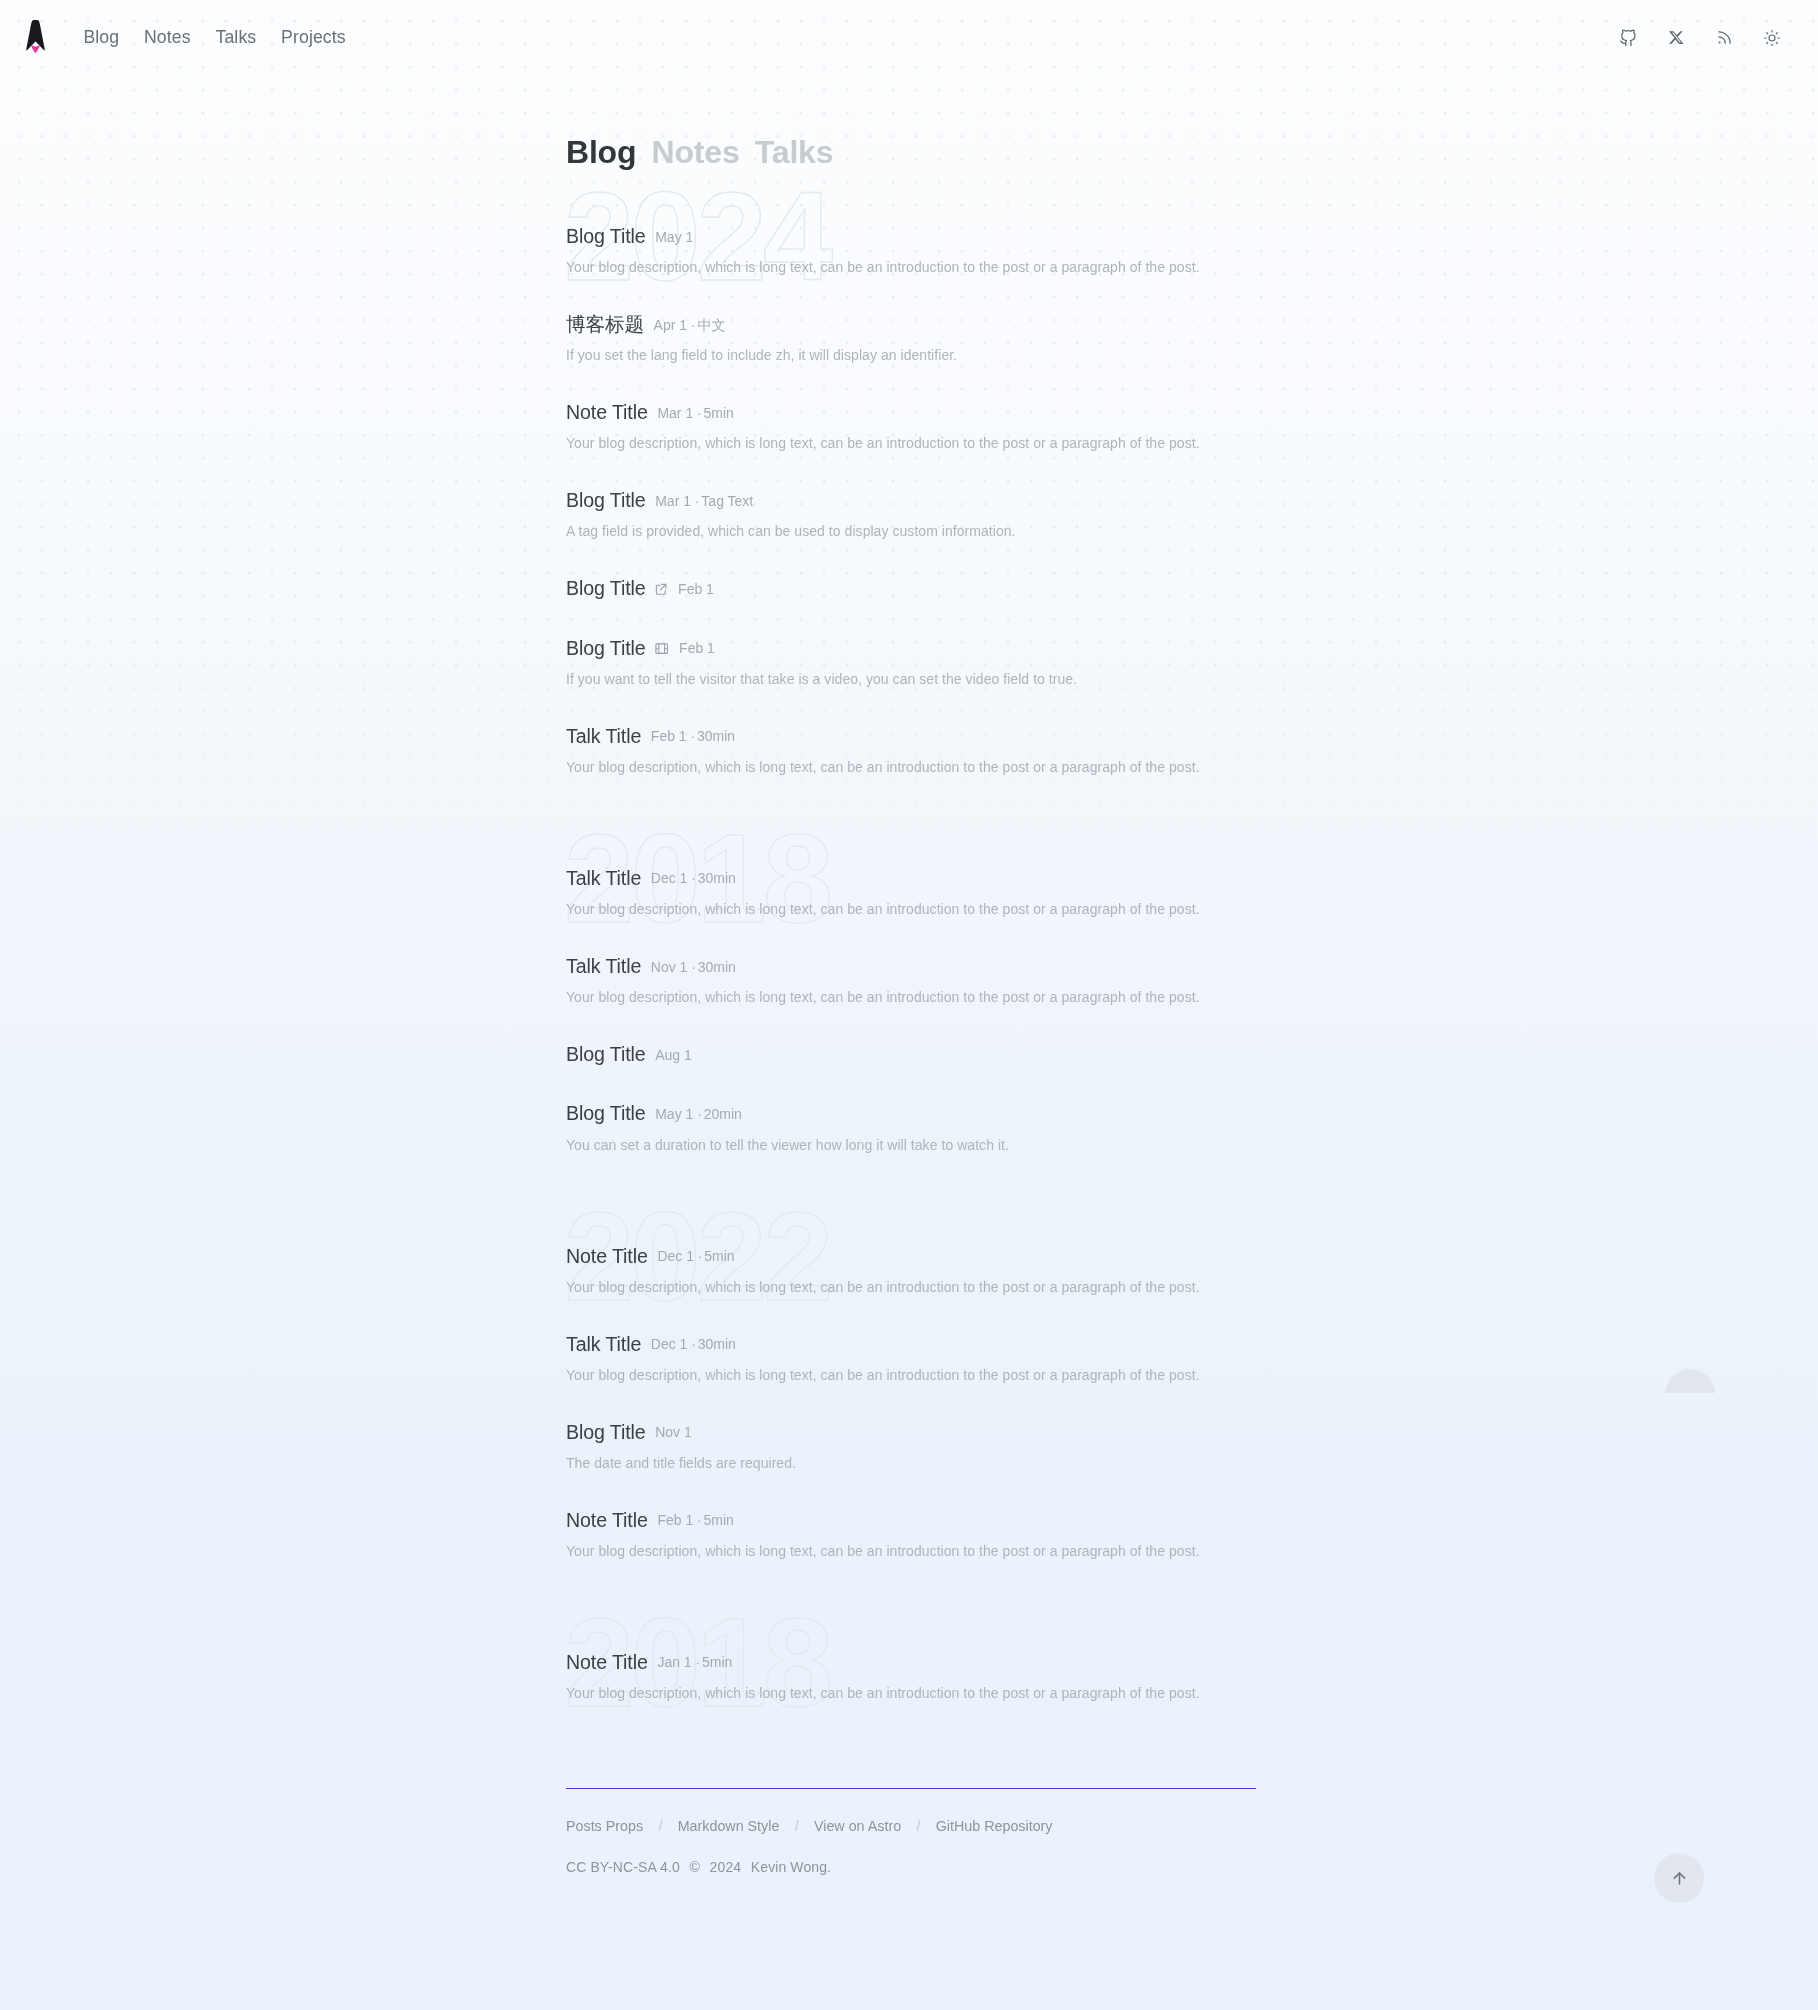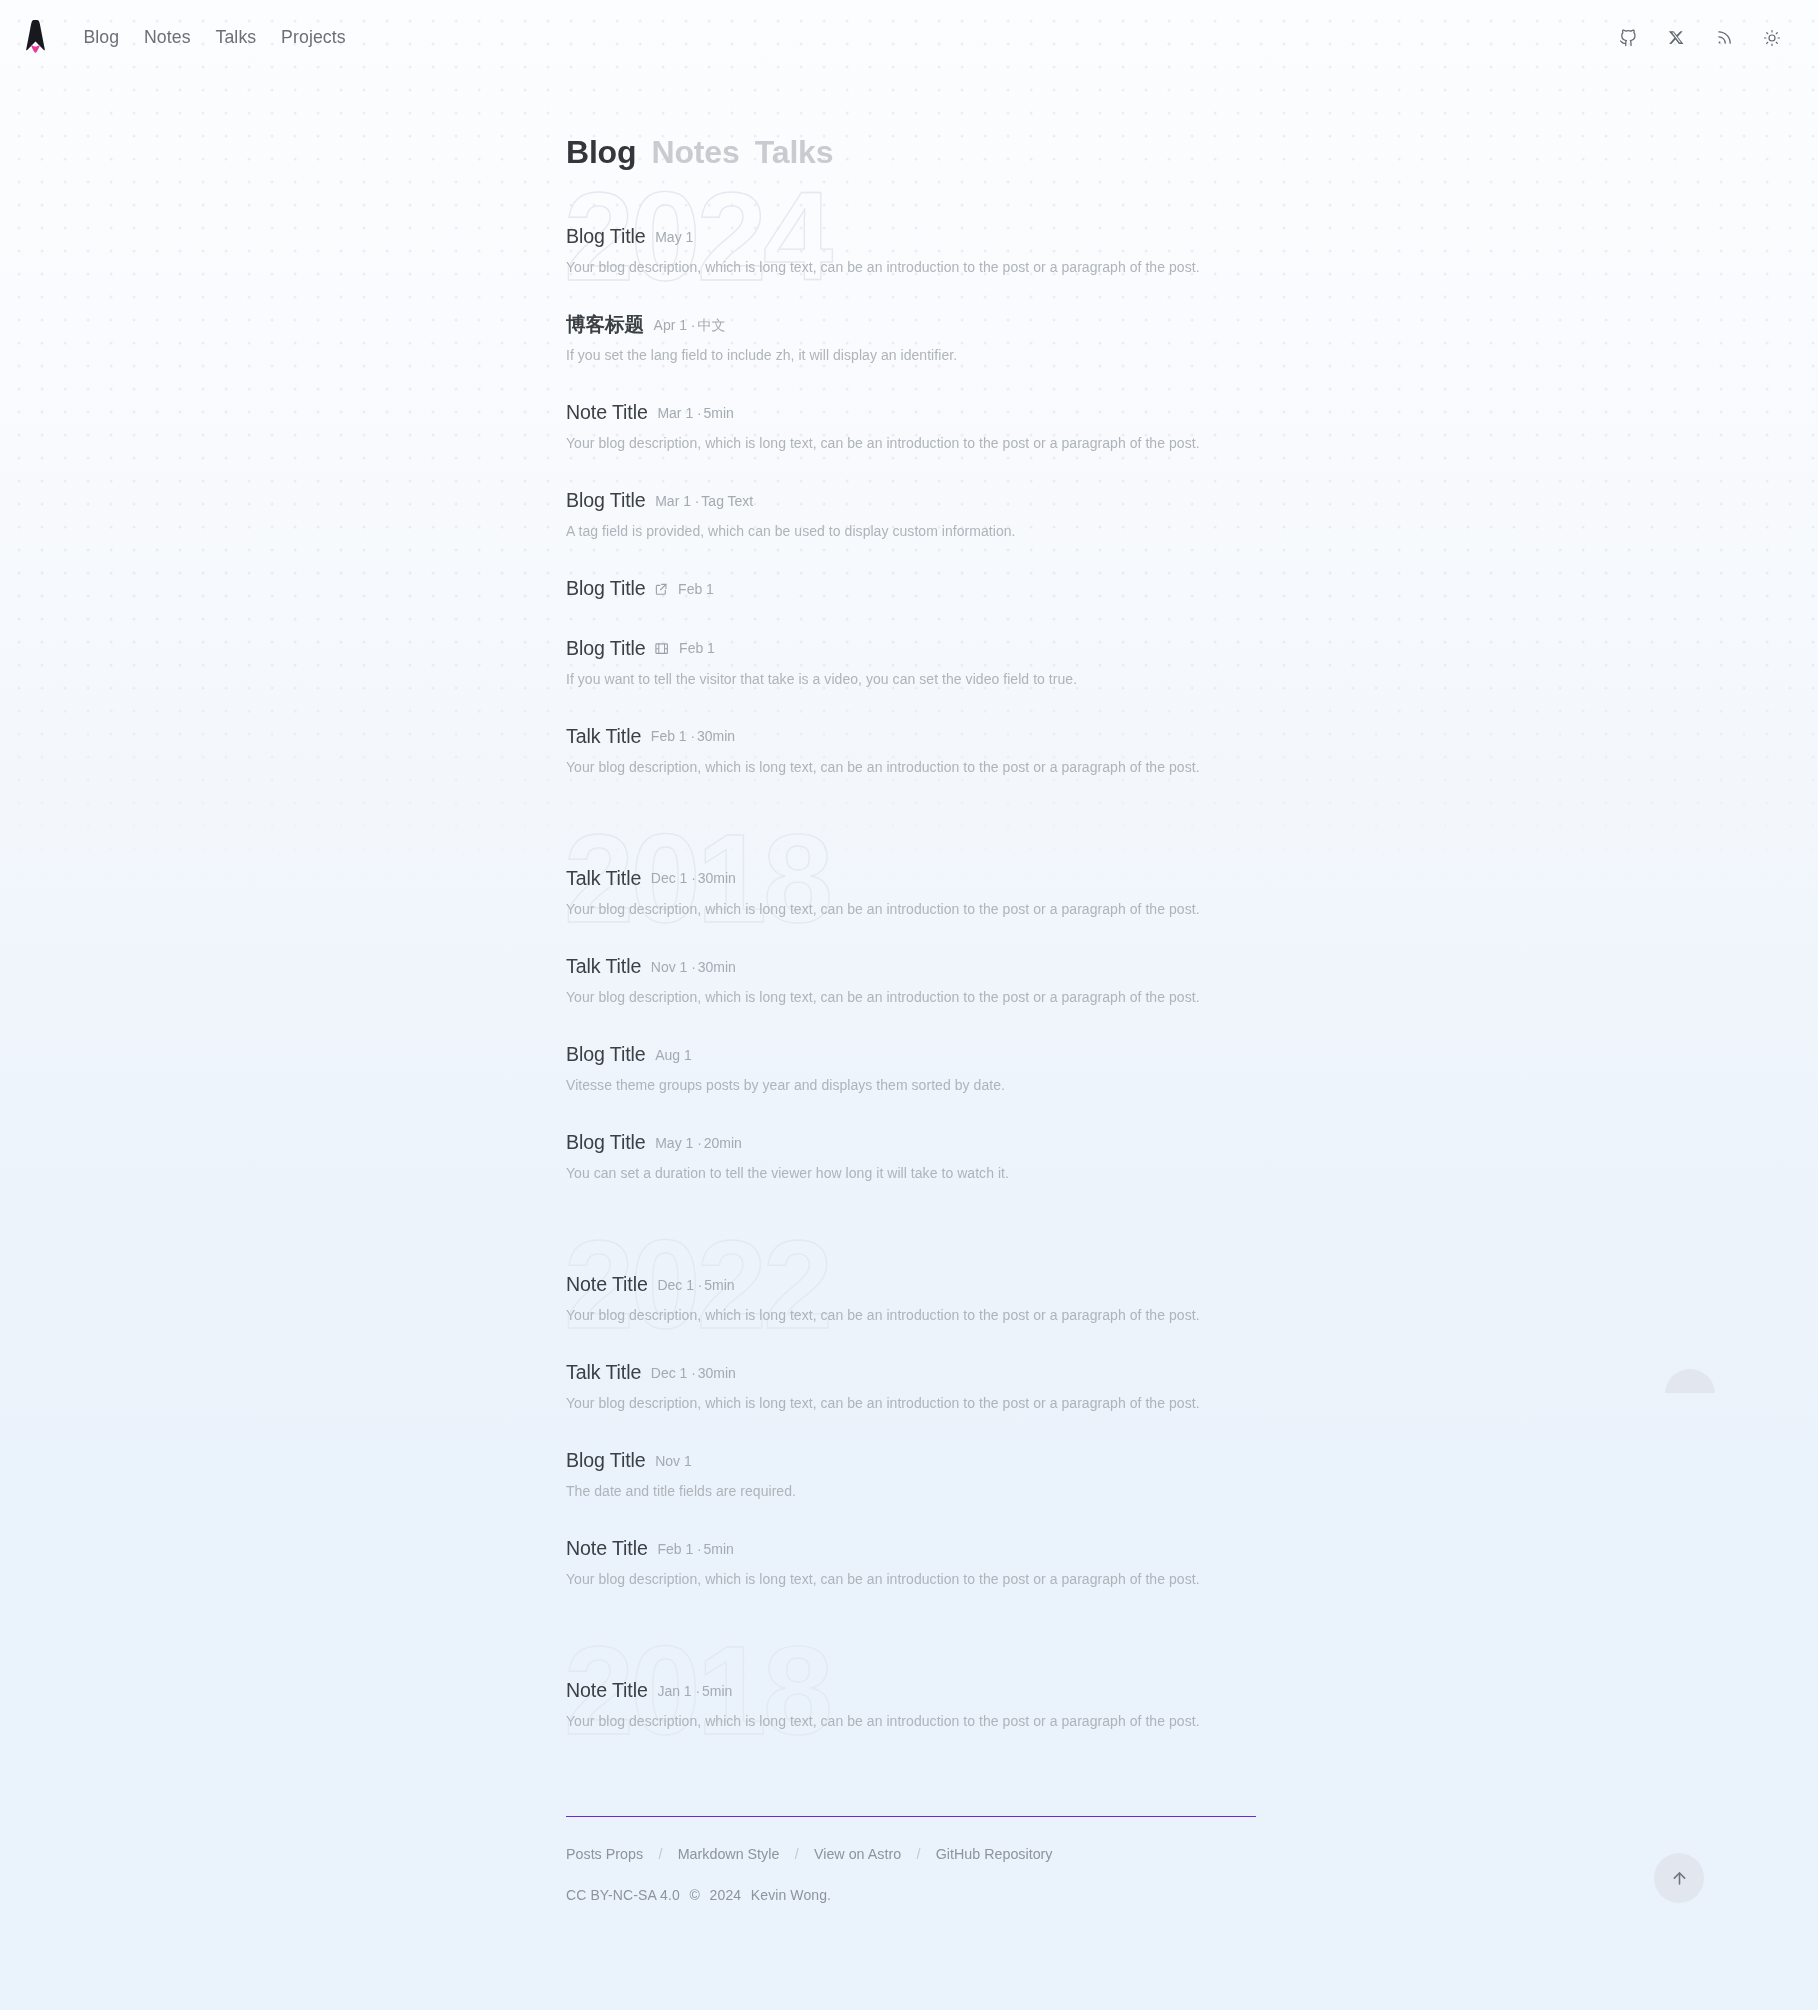--- a/index.html
+++ b/index.html
@@ -105,21 +105,21 @@
     gap:0;
     line-height:1.3;
     margin-bottom:7.6px;
   }
   .post .ptitle .tname{
     font-size:19.6px;
     color:#3b4045;
     text-decoration:none;
     letter-spacing:-0.1px;
   }
-  .post .ptitle .tname.zh{ font-size:19.6px;font-weight:bold; }
+  .post .ptitle .tname.zh{ font-size:19.6px; }
   .post .pmeta{
     font-size:14px;
     color:#a4aab1;
     margin-left:9.6px;
     white-space:nowrap;
   }
   .post .pmeta .sep{ padding:0 1.9px 0 3.8px; }
   .post .badge-icon{
     display:inline-flex; align-items:center;
     margin-left:8.6px;
@@ -333,21 +333,20 @@
           <span class="pmeta"><span>Nov 1</span><span class="sep">·</span><span>30min</span></span>
         </div>
         <div class="pdesc">Your blog description, which is long text, can be an introduction to the post or a paragraph of the post.</div>
       </article>
 
       <article class="post">
         <div class="ptitle">
           <a class="tname" href="#">Blog Title</a>
           <span class="pmeta">Aug 1</span>
         </div>
-        <div class="pdesc">Vitesse theme groups posts by year and displays them sorted by date.</div>
       </article>
 
       <article class="post">
         <div class="ptitle">
           <a class="tname" href="#">Blog Title</a>
           <span class="pmeta"><span>May 1</span><span class="sep">·</span><span>20min</span></span>
         </div>
         <div class="pdesc">You can set a duration to tell the viewer how long it will take to watch it.</div>
       </article>
     </section>

